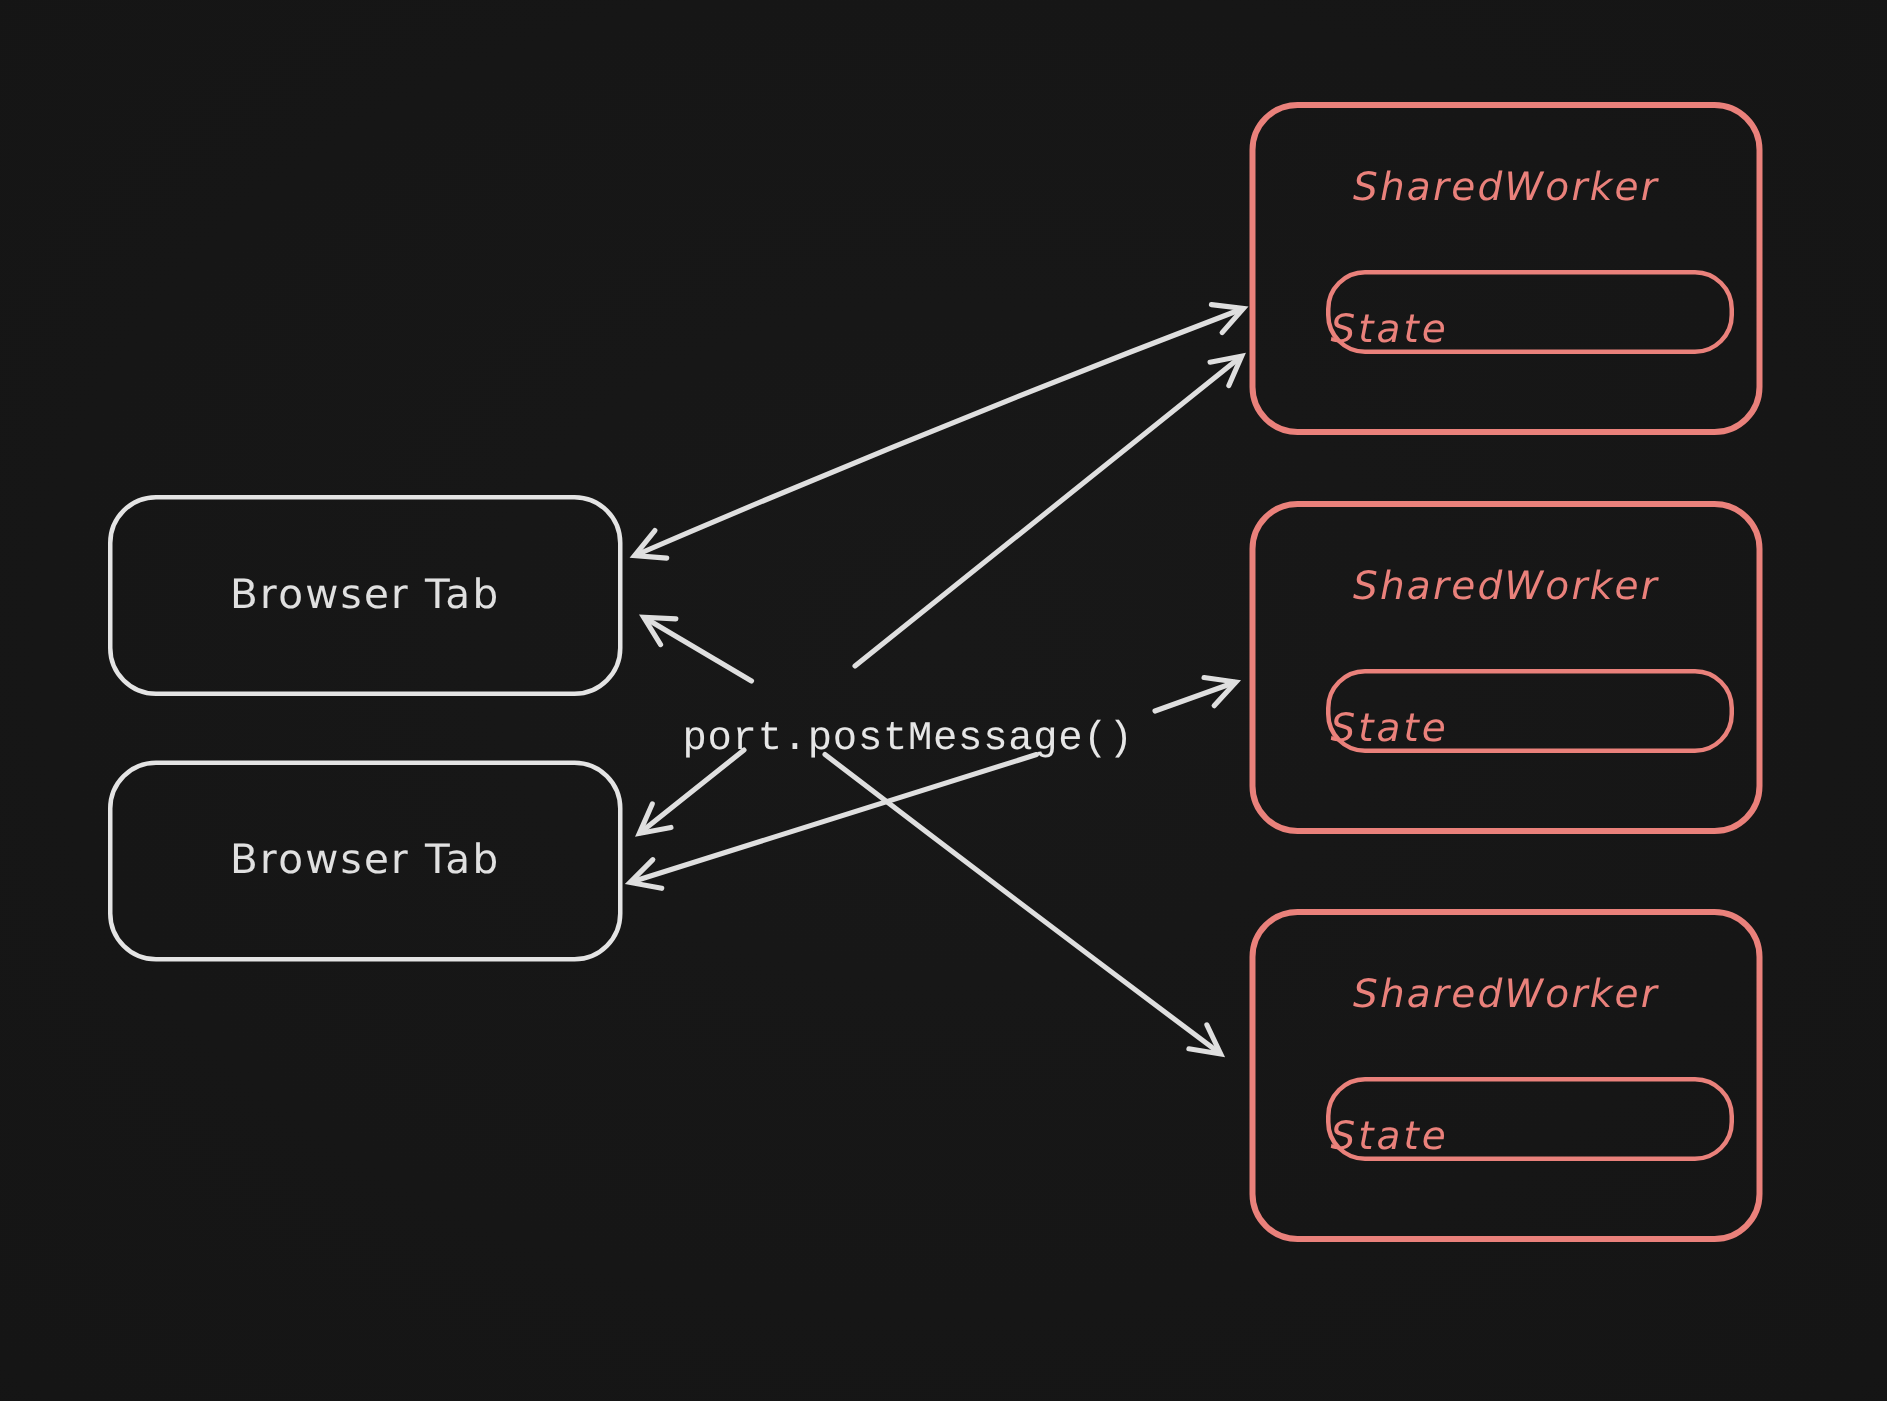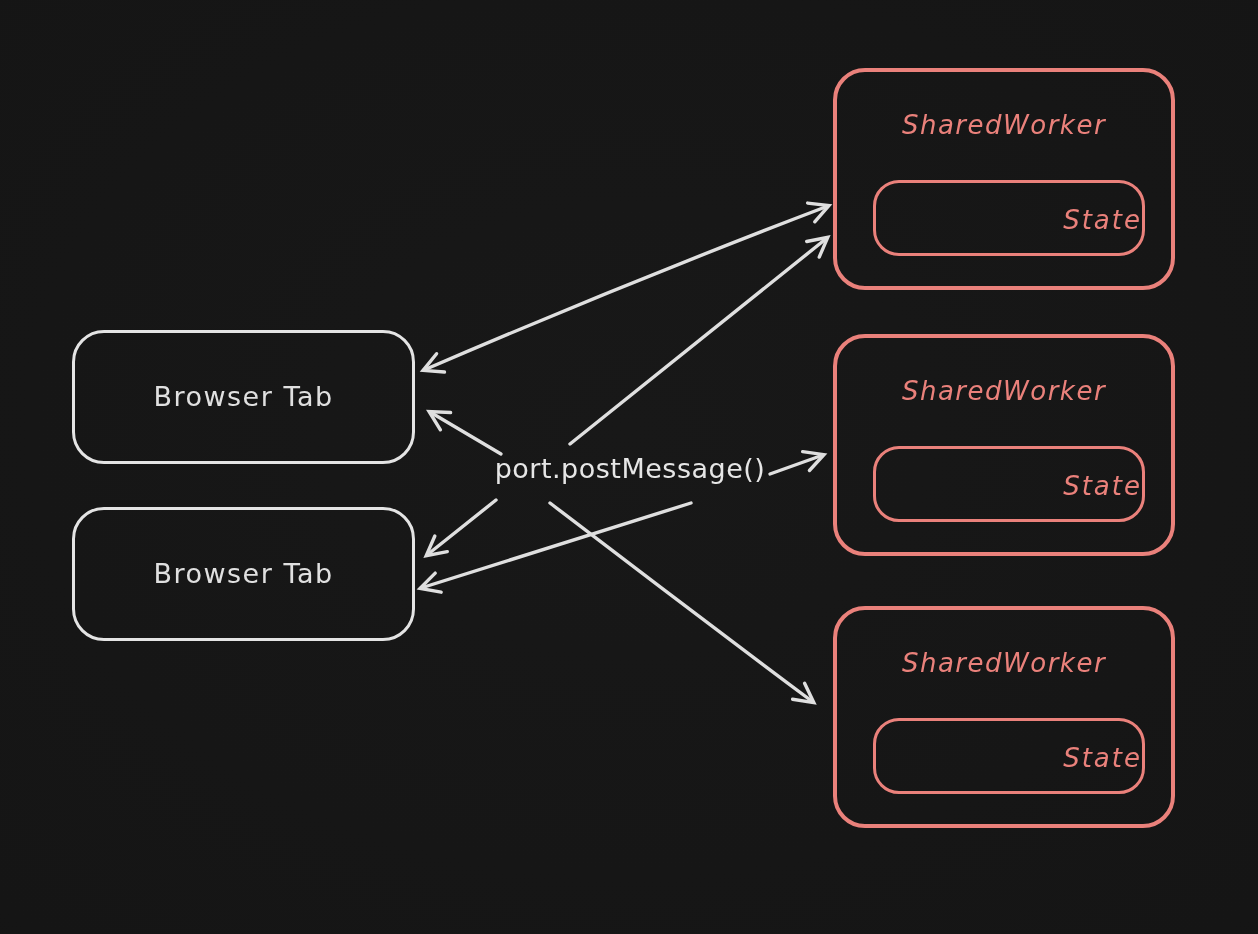--- a/index.html
+++ b/index.html
@@ -55,44 +55,45 @@
     top: 40px;
     left: 0;
     width: 100%;
     text-align: center;
     font-size: 26px;
     letter-spacing: 1.5px;
     line-height: 26px;
   }
   .state-box {
     position: absolute;
-    left: 36px;
+    left: 47px;
     top: 108px;
     width: 272px;
-    height: 76px;
+    height: 56px;
     border: 3.5px solid #ea817b;
     border-radius: 26px;
     box-sizing: border-box;
-    text-align: right;
+    text-align: left;
     font-size: 26px;
     letter-spacing: 2px;
   }
   .state-label {
     line-height: 74px;
   }
   #post-message-label {
     position: absolute;
     left: 455px;
-    top: 448px;
+    top: 472px;
     width: 350px;
-    text-align: center;
+    text-align: left;
     color: #e6e6e6;
     font-size: 27px;
     letter-spacing: 0.5px;
     line-height: 42px;
+    font-family: Liberation Mono, monospace;
   }
   #arrow-layer {
     position: absolute;
     left: 0;
     top: 0;
     width: 1258px;
     height: 934px;
     pointer-events: none;
   }
   #arrow-layer path {

